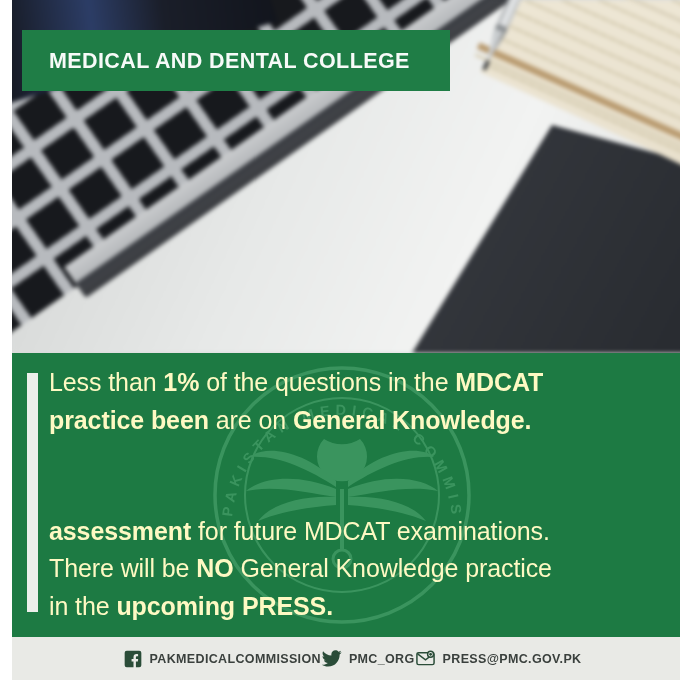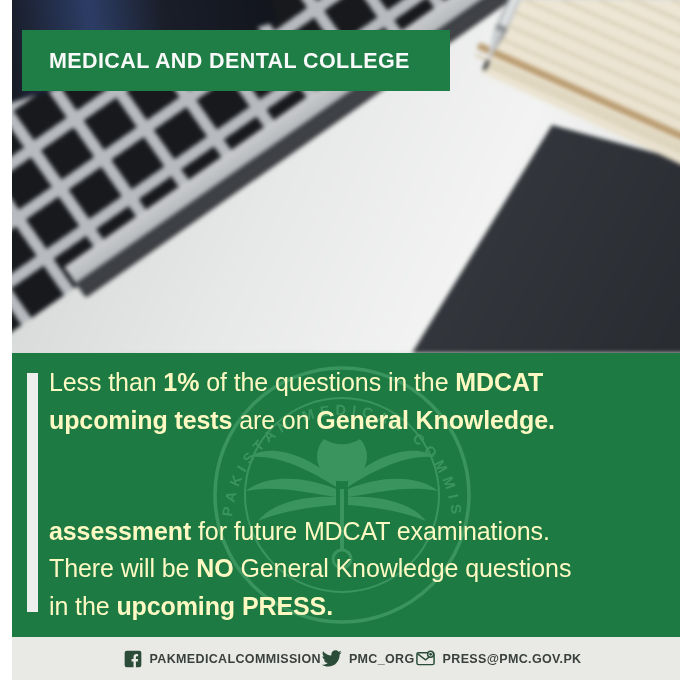--- a/index.html
+++ b/index.html
@@ -120,22 +120,22 @@
           <path d="M -6 -14 C -40 -46 -78 -50 -92 -38 C -64 -40 -34 -26 -6 -8 Z"></path>
           <path d="M -6 -6 C -44 -22 -80 -18 -96 -4 C -66 -10 -34 -2 -6 2 Z"></path>
           <path d="M -6 2 C -42 0 -72 10 -84 26 C -60 16 -32 12 -6 10 Z"></path>
         </g>
         <rect x="-2" y="-6" width="4" height="62"></rect>
         <circle cy="64" r="9" fill="none" stroke="#74c693" stroke-width="3"></circle>
       </g>
     </svg>
     <div class="accent-bar"></div>
     <div class="body-text" id="body-text">
-        <p><span>Less than </span><span class="b">1%</span><span> of the questions in the </span><span class="b">MDCAT</span><br><span class="b">upcoming tests</span><span> are on </span><span class="b">General Knowledge.</span></p>
-        <p><br><span class="b">assessment</span><span> for future MDCAT examinations.</span><br><span>There will be </span><span class="b">NO</span><span> General Knowledge questions</span><br><span>in the </span><span class="b">upcoming PRESS.</span></p>
+        <p><span>Less than </span><span class="b">1%</span><span> of the questions in the </span><span class="b">MDCAT</span><br><span class="b">practice been</span><span> are on </span><span class="b">General Knowledge.</span></p>
+        <p><br><span class="b">assessment</span><span> for future MDCAT examinations.</span><br><span>There will be </span><span class="b">NO</span><span> General Knowledge practice</span><br><span>in the </span><span class="b">upcoming PRESS.</span></p>
       </div>
   </div>
 
   <div class="footer" id="footer">
       <div class="f-item">
         <span style="display: flex;">
           <svg viewBox="0 0 24 24" width="20" height="20">
             <path fill="currentColor" d="M19.5 2h-15A2.5 2.5 0 0 0 2 4.5v15A2.5 2.5 0 0 0 4.5 22h8.1v-7.1h-2.3V12h2.3V9.8c0-2.4 1.4-3.7 3.5-3.7 1 0 2 .2 2 .2v2.3H17c-1.1 0-1.5.7-1.5 1.4V12h2.7l-.4 2.9h-2.3V22h4A2.5 2.5 0 0 0 22 19.5v-15A2.5 2.5 0 0 0 19.5 2z"></path>
           </svg>
         </span>

